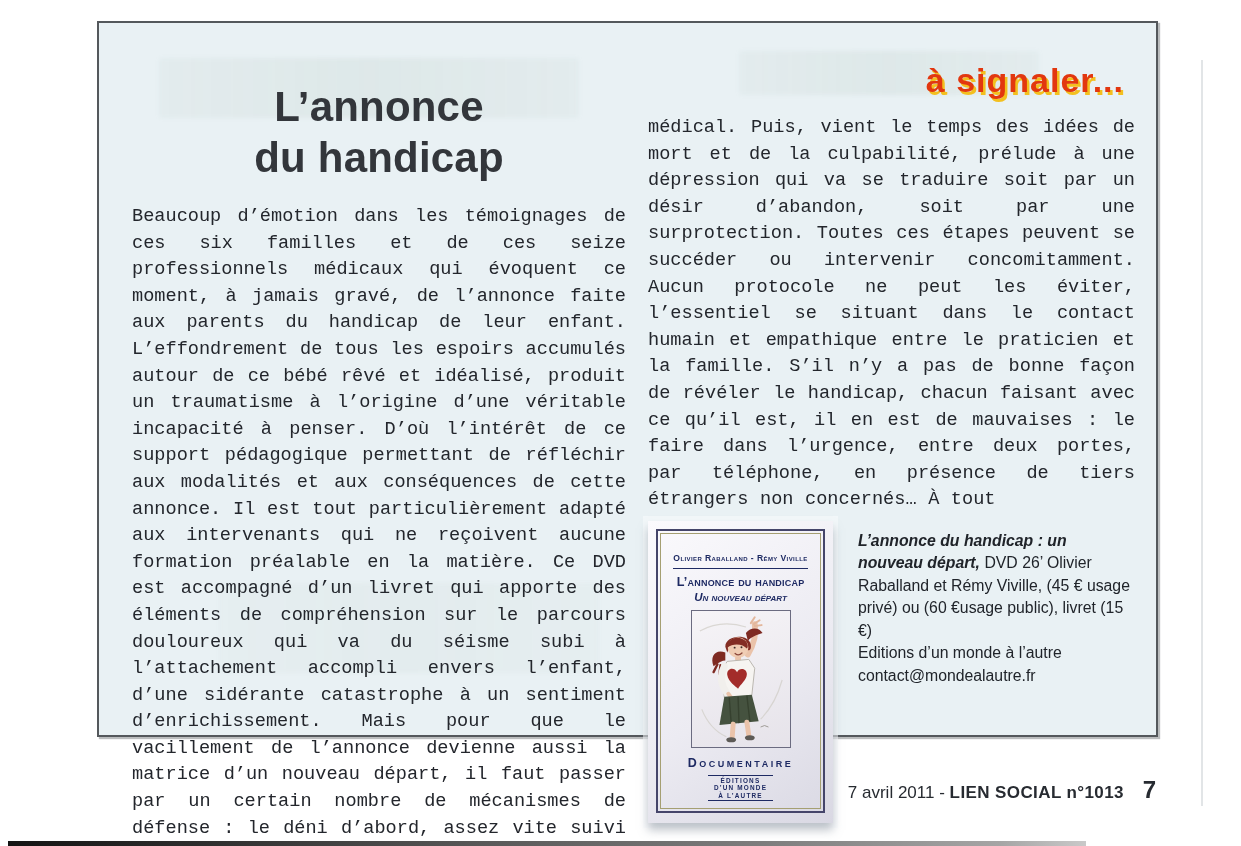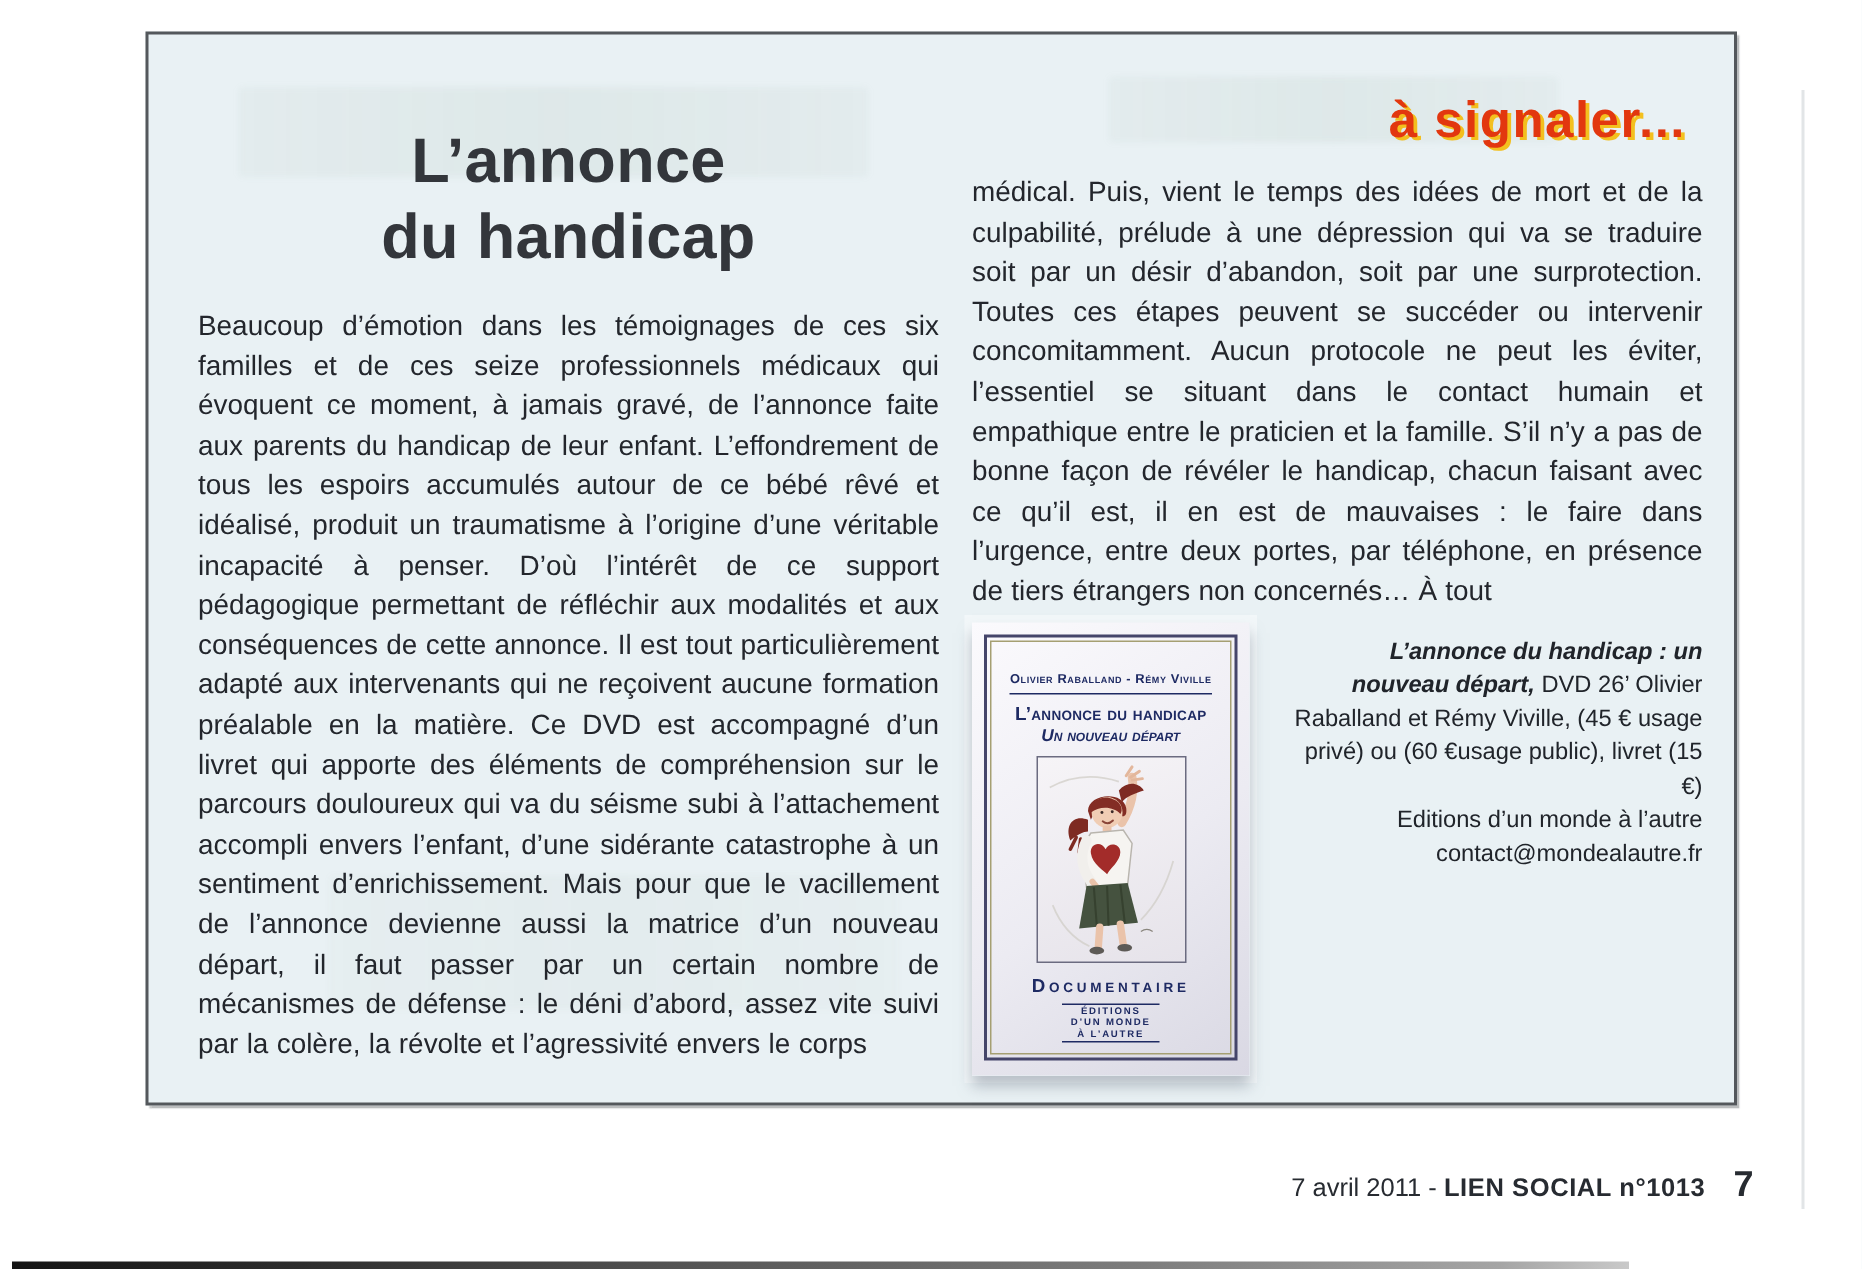--- a/index.html
+++ b/index.html
@@ -36,21 +36,21 @@
 
   .article-title {
     font-family:"Liberation Sans", sans-serif;
     font-size:42px; line-height:51px; font-weight:600;
     color:#33363b; letter-spacing:.2px;
     margin-bottom:21px;
   }
   .article-title span { display:block;text-align:center; }
 
   .body-text {
-    font-family:Liberation Sans, sans-serif;
+    font-family:Liberation Mono, monospace;
     font-size:18.6px; line-height:26.6px;
     color:#23262c; text-align:justify;
     word-spacing:.4px;
   }
 
   
   .dvd {
     float:left; width:185px; margin:7px 25px 6px 0;
     background:linear-gradient(145deg,#fbfafd 0%,#ecebf2 55%,#d9d8e3 100%);
     padding:8px 8px 10px 8px;
@@ -95,28 +95,28 @@
     color:#1e2a63; text-transform:uppercase; line-height:7.5px;
   }
 
   .cont { margin-top:0; }
 
   
   .caption {
     margin-top:16px;
     font-family:"Liberation Sans", sans-serif;
     font-size:15.8px; line-height:22.5px; color:#20242a;
-    text-align:right;
+    text-align:left;
   }
   .cap-title { font-weight:bold; font-style:italic; }
   .cap-line { display:block; }
 
   
   .footer {
-    position:absolute; top:776px; left:108px; width:1061px;
+    position:absolute; top:776px; left:95px; width:1061px;
     text-align:right; color:#272b31;
     font-family:"Liberation Sans", sans-serif; font-size:17px;
   }
   .footer .pub { font-weight:bold; letter-spacing:.4px; }
   .footer .pagenum { font-weight:bold; font-size:24px; margin-left:14px; }
 
   
   .scan-strip {
     position:absolute; bottom:0; left:8px; width:1078px; height:5px;
     background:linear-gradient(to right,#141414 0%,#2e2e2e 18%,#5a5a5a 45%,#7d7d7d 70%,#a5a5a5 92%,#c9c9c9 100%);

